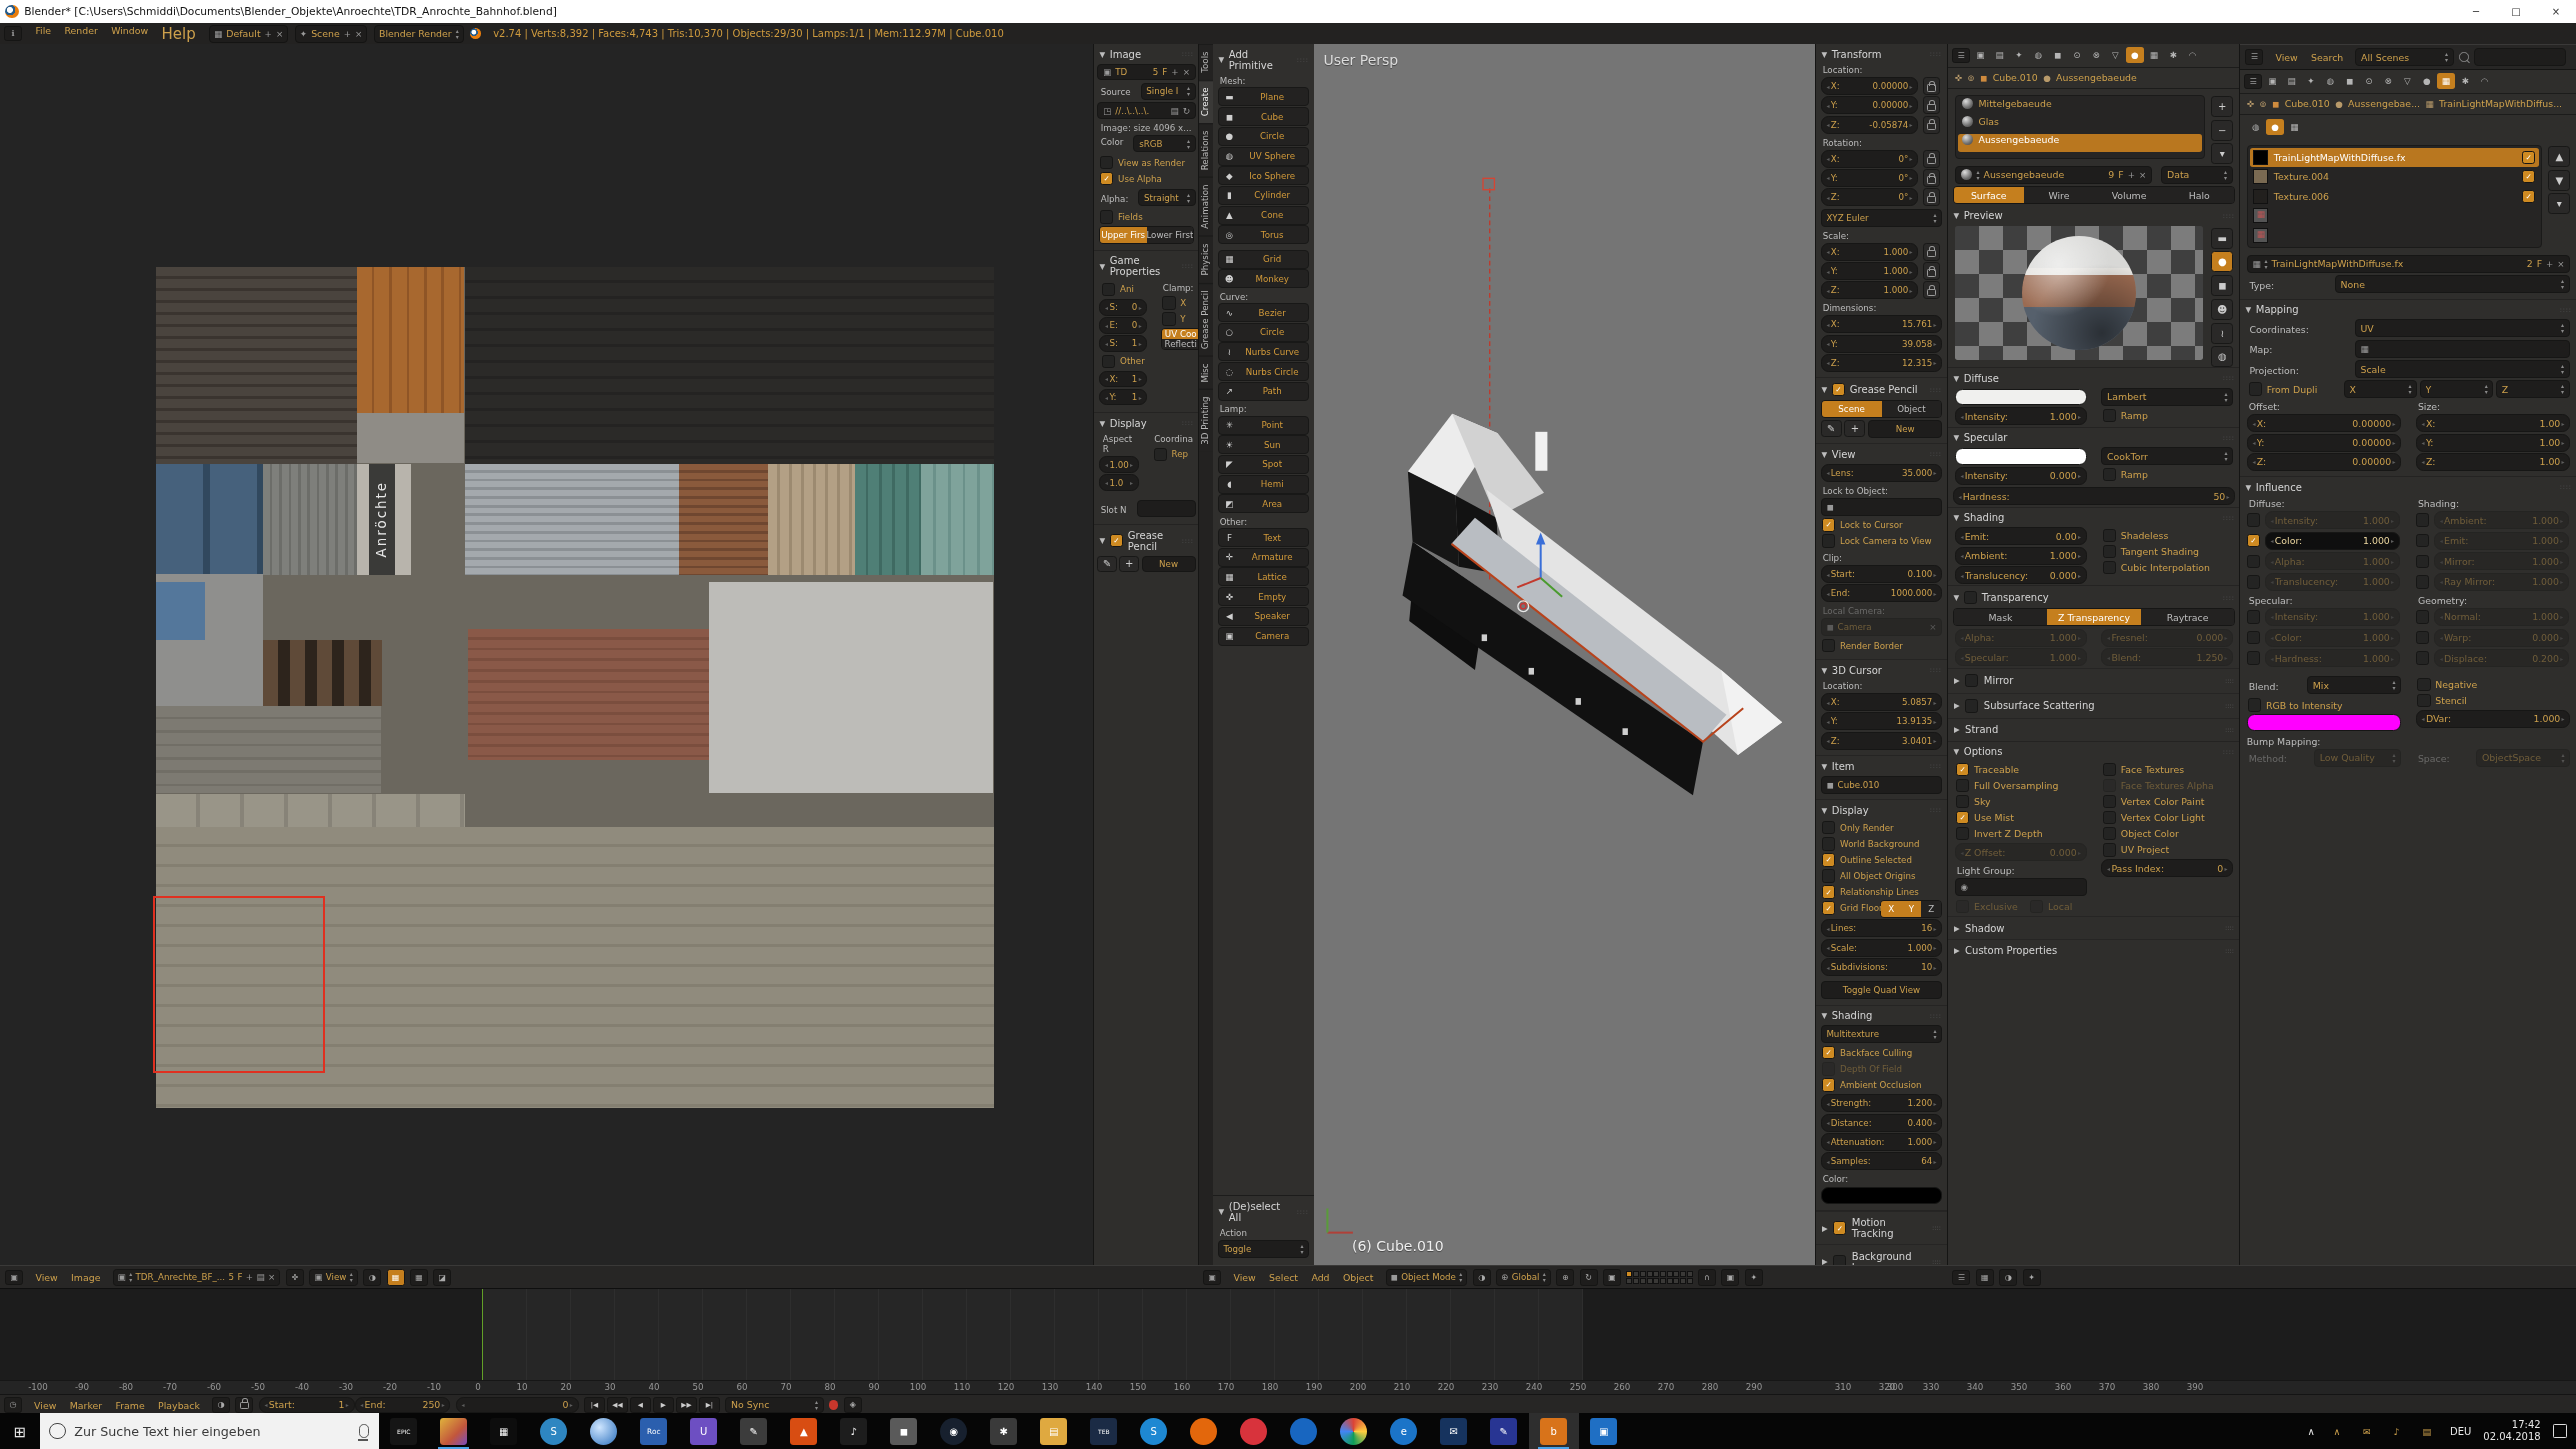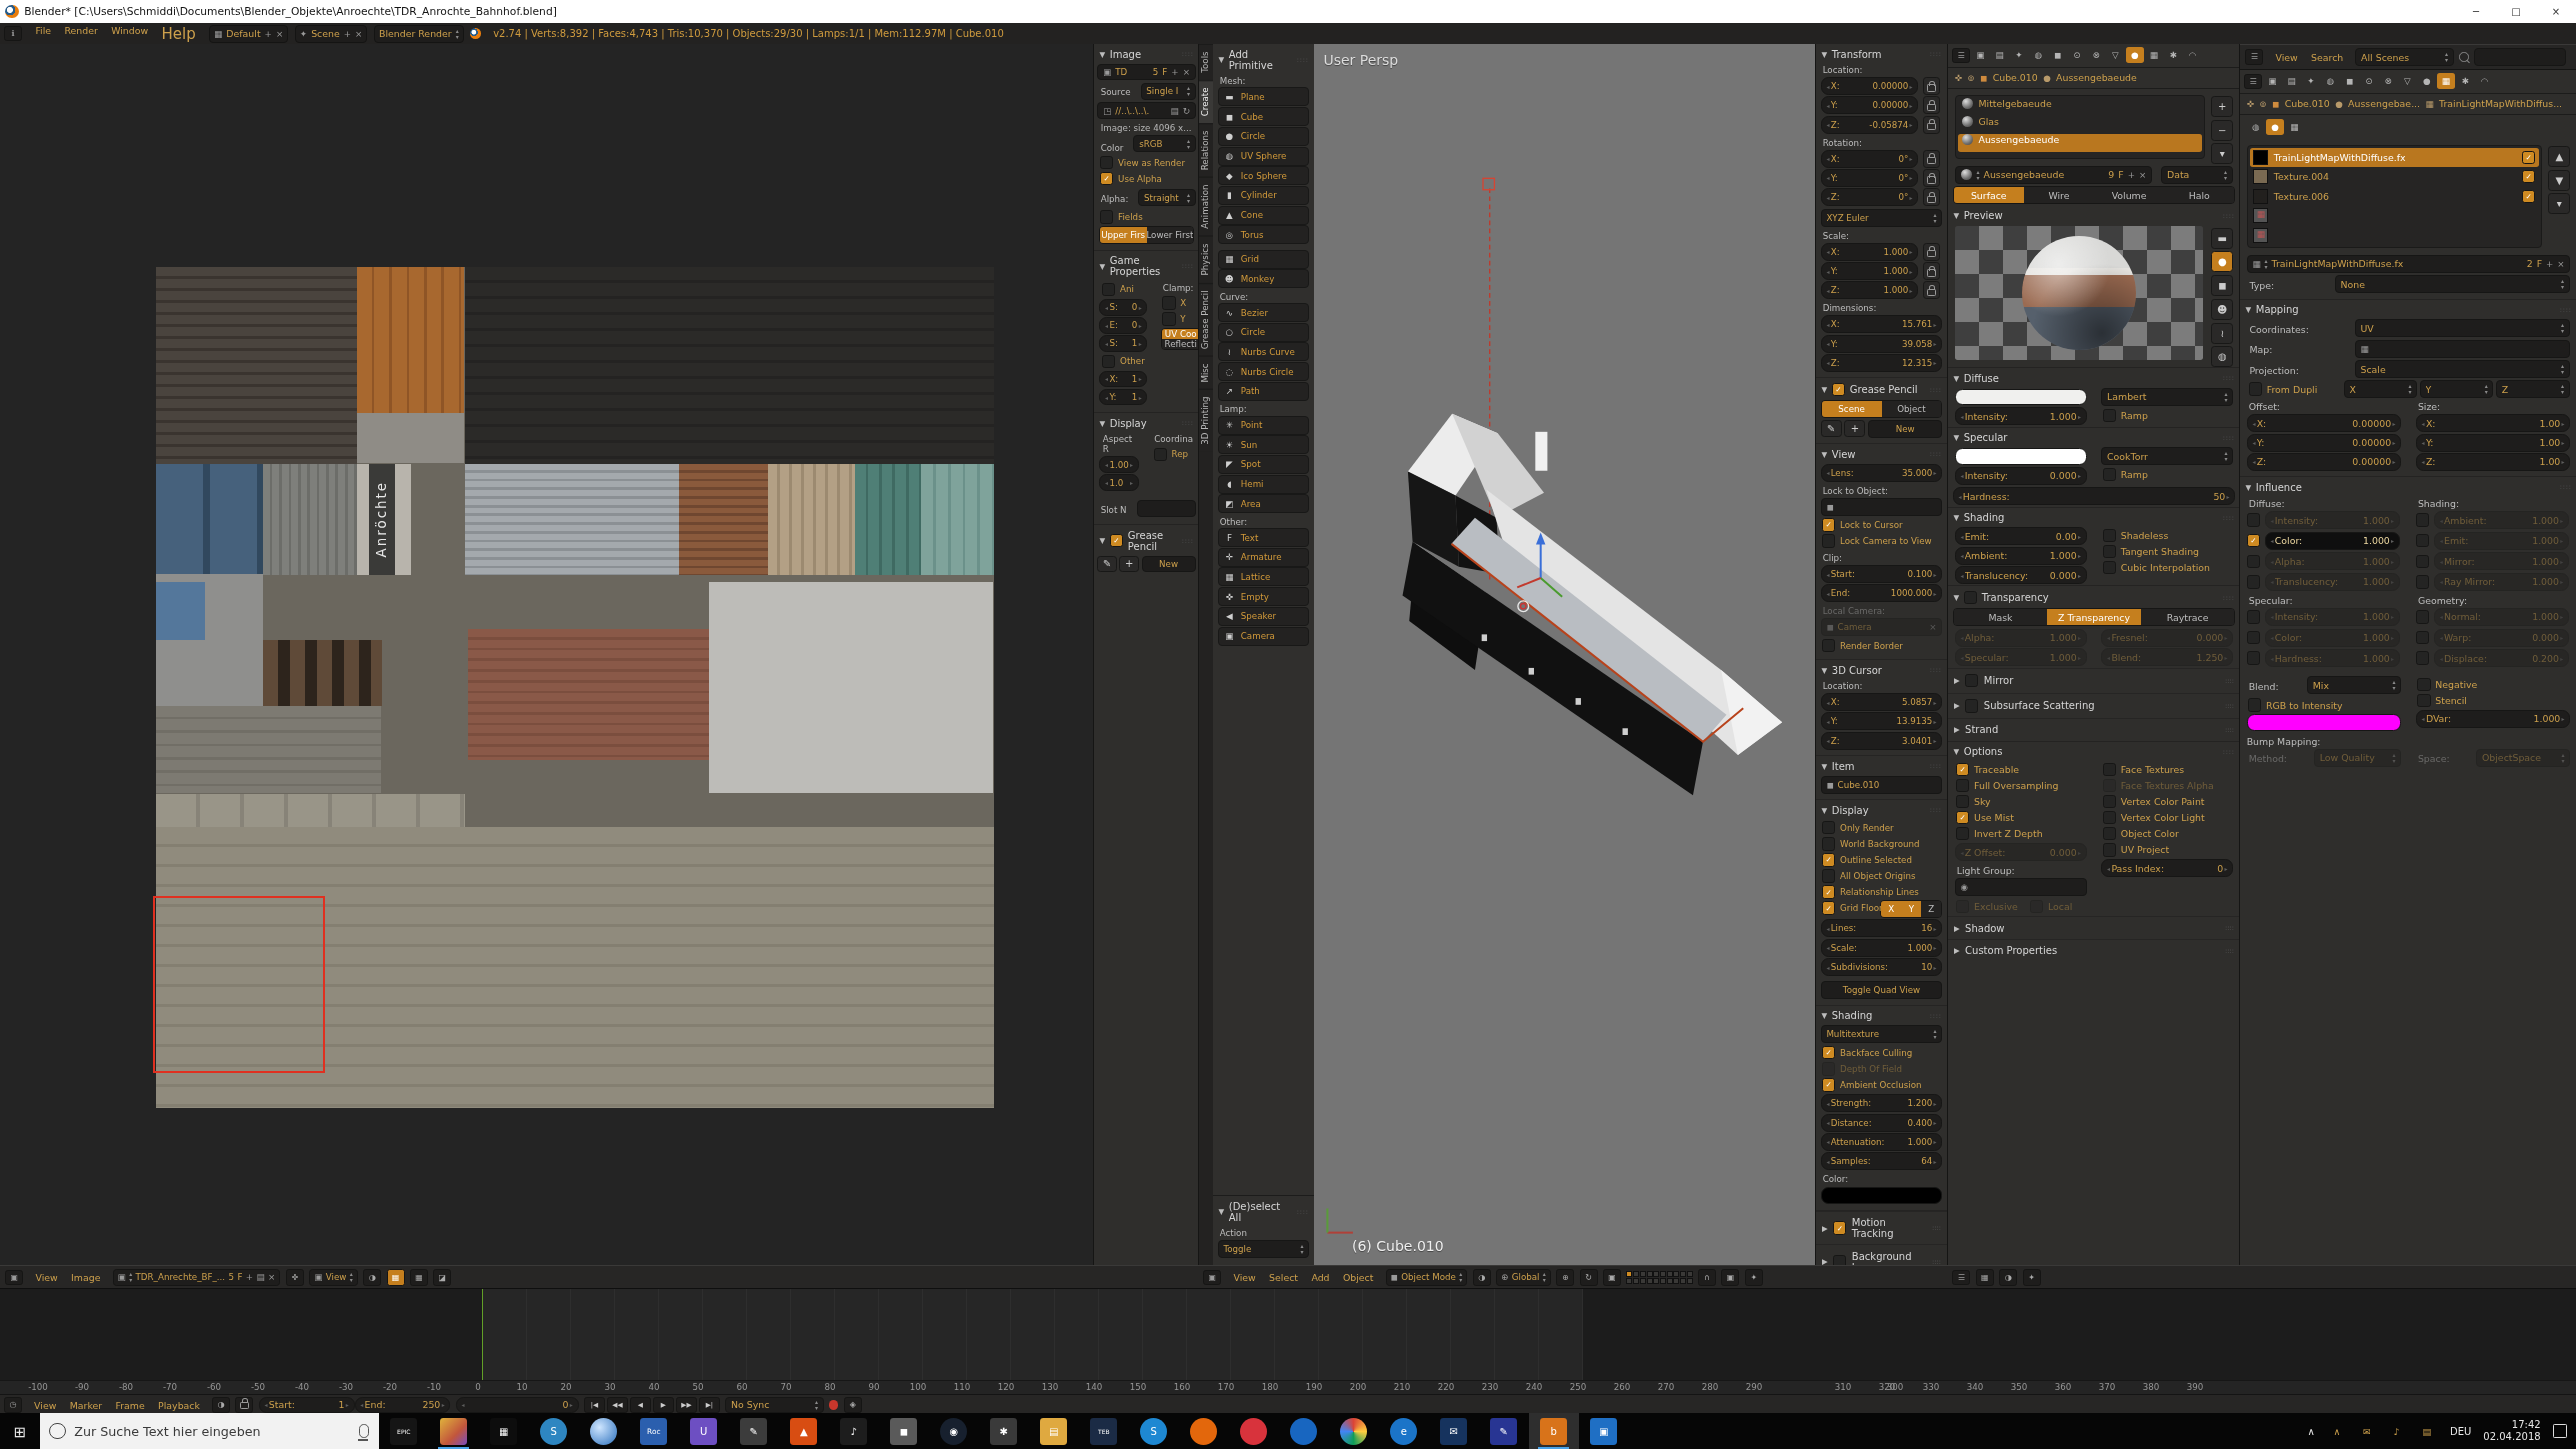--- a/index.html
+++ b/index.html
@@ -37,21 +37,21 @@
       display:flex;align-items:center;justify-content:center;font-size:7.4px;color:transparent}
   .cb.on{background:#cf8b22;color:#fff}
   .drop{display:flex;align-items:center;background:#1e1d1c;border:0.7px solid #161615;border-radius:4px;height:16px;padding:0 4.7px;margin:1.3px 4.7px;color:#cda04c;gap:4px}
   .drop .dl{flex:1;white-space:nowrap;overflow:hidden}
   .fld{display:flex;align-items:center;background:#1e1d1c;border:0.7px solid #161615;border-radius:4px;height:16px;padding:0 4.7px;margin:1.3px 4.7px;gap:4px;color:#cda04c}
   .segr{display:flex;margin:1.3px 4.7px;border-radius:4px;overflow:hidden;border:0.7px solid #161615}
   .seg{flex:1;height:16px;display:flex;align-items:center;justify-content:center;background:#232221;color:#bdbdbd;white-space:nowrap;overflow:hidden;padding:0 2.7px}
   .seg.on{background:#c57f1e;color:#fff}
   .opbtn{display:flex;align-items:center;height:17px;background:#232221;border:0.7px solid #181817;border-radius:4px;margin:0.7px 5.4px;padding:0 4px;gap:5.4px}
   .opbtn .oic{width:12px;color:#cfcfcf;font-size:8.7px;text-align:center}
-  .opbtn .olab{flex:1;text-align:left;color:#d29a3a}
+  .opbtn .olab{flex:1;text-align:center;color:#d29a3a}
   .collrow{display:flex;align-items:center;gap:5.4px;padding:5.4px 6px;color:#d6d6d6;font-size:10px;border-top:0.7px solid #262524}
   .collrow .tri{font-size:7.4px;color:#bdbdbd}
   .collrow .dots{margin-left:auto;color:#555;font-size:6.7px}
   .lockbtn{width:14.8px;height:16px;background:#2a2928;border:0.7px solid #181817;border-radius:3.4px;margin:1.3px 0;display:flex;align-items:center;justify-content:center}
   .lockico{width:6.7px;height:5.4px;border:1.3px solid #9a9a9a;border-radius:1.3px;position:relative;margin-top:4px}
   .lockico::before{content:'';position:absolute;left:0.7px;top:-4.7px;width:4px;height:4px;border:1.3px solid #9a9a9a;border-bottom:none;border-radius:2.7px 2.7px 0 0}
   .xyzrow{display:flex;align-items:flex-start}
   .xyzrow .slcol{flex:1}
   .lockcol{width:20px;padding-right:4px}
   .mag{width:7.4px;height:7.4px;border:1.3px solid #8a8a8a;border-radius:50%;position:relative;flex:none}
@@ -235,21 +235,21 @@
           <span class="stepper">▴<br>▾</span>
         </div>
     </div>
     <div class="fld">
       <span class="hico">◳</span>
       <span style="flex:1;overflow:hidden;white-space:nowrap">//..\..\..\.</span>
       <span class="hico">▤</span>
       <span class="hico">↻</span>
     </div>
     <div class="seclabel" style="color:#b5b5b5">Image: size 4096 x...</div>
-    <div style="display:flex;align-items:flex-end">
+    <div style="display:flex;align-items:flex-start">
         <span class="seclabel">Color</span>
       <div class="drop" style="flex:1">
           <span class="dl">sRGB</span>
           <span class="stepper">▴<br>▾</span>
         </div>
     </div>
     <div>
         <div class="ckrow">
           <span class="cb"></span>
           <span class="cl">View as Render</span>

